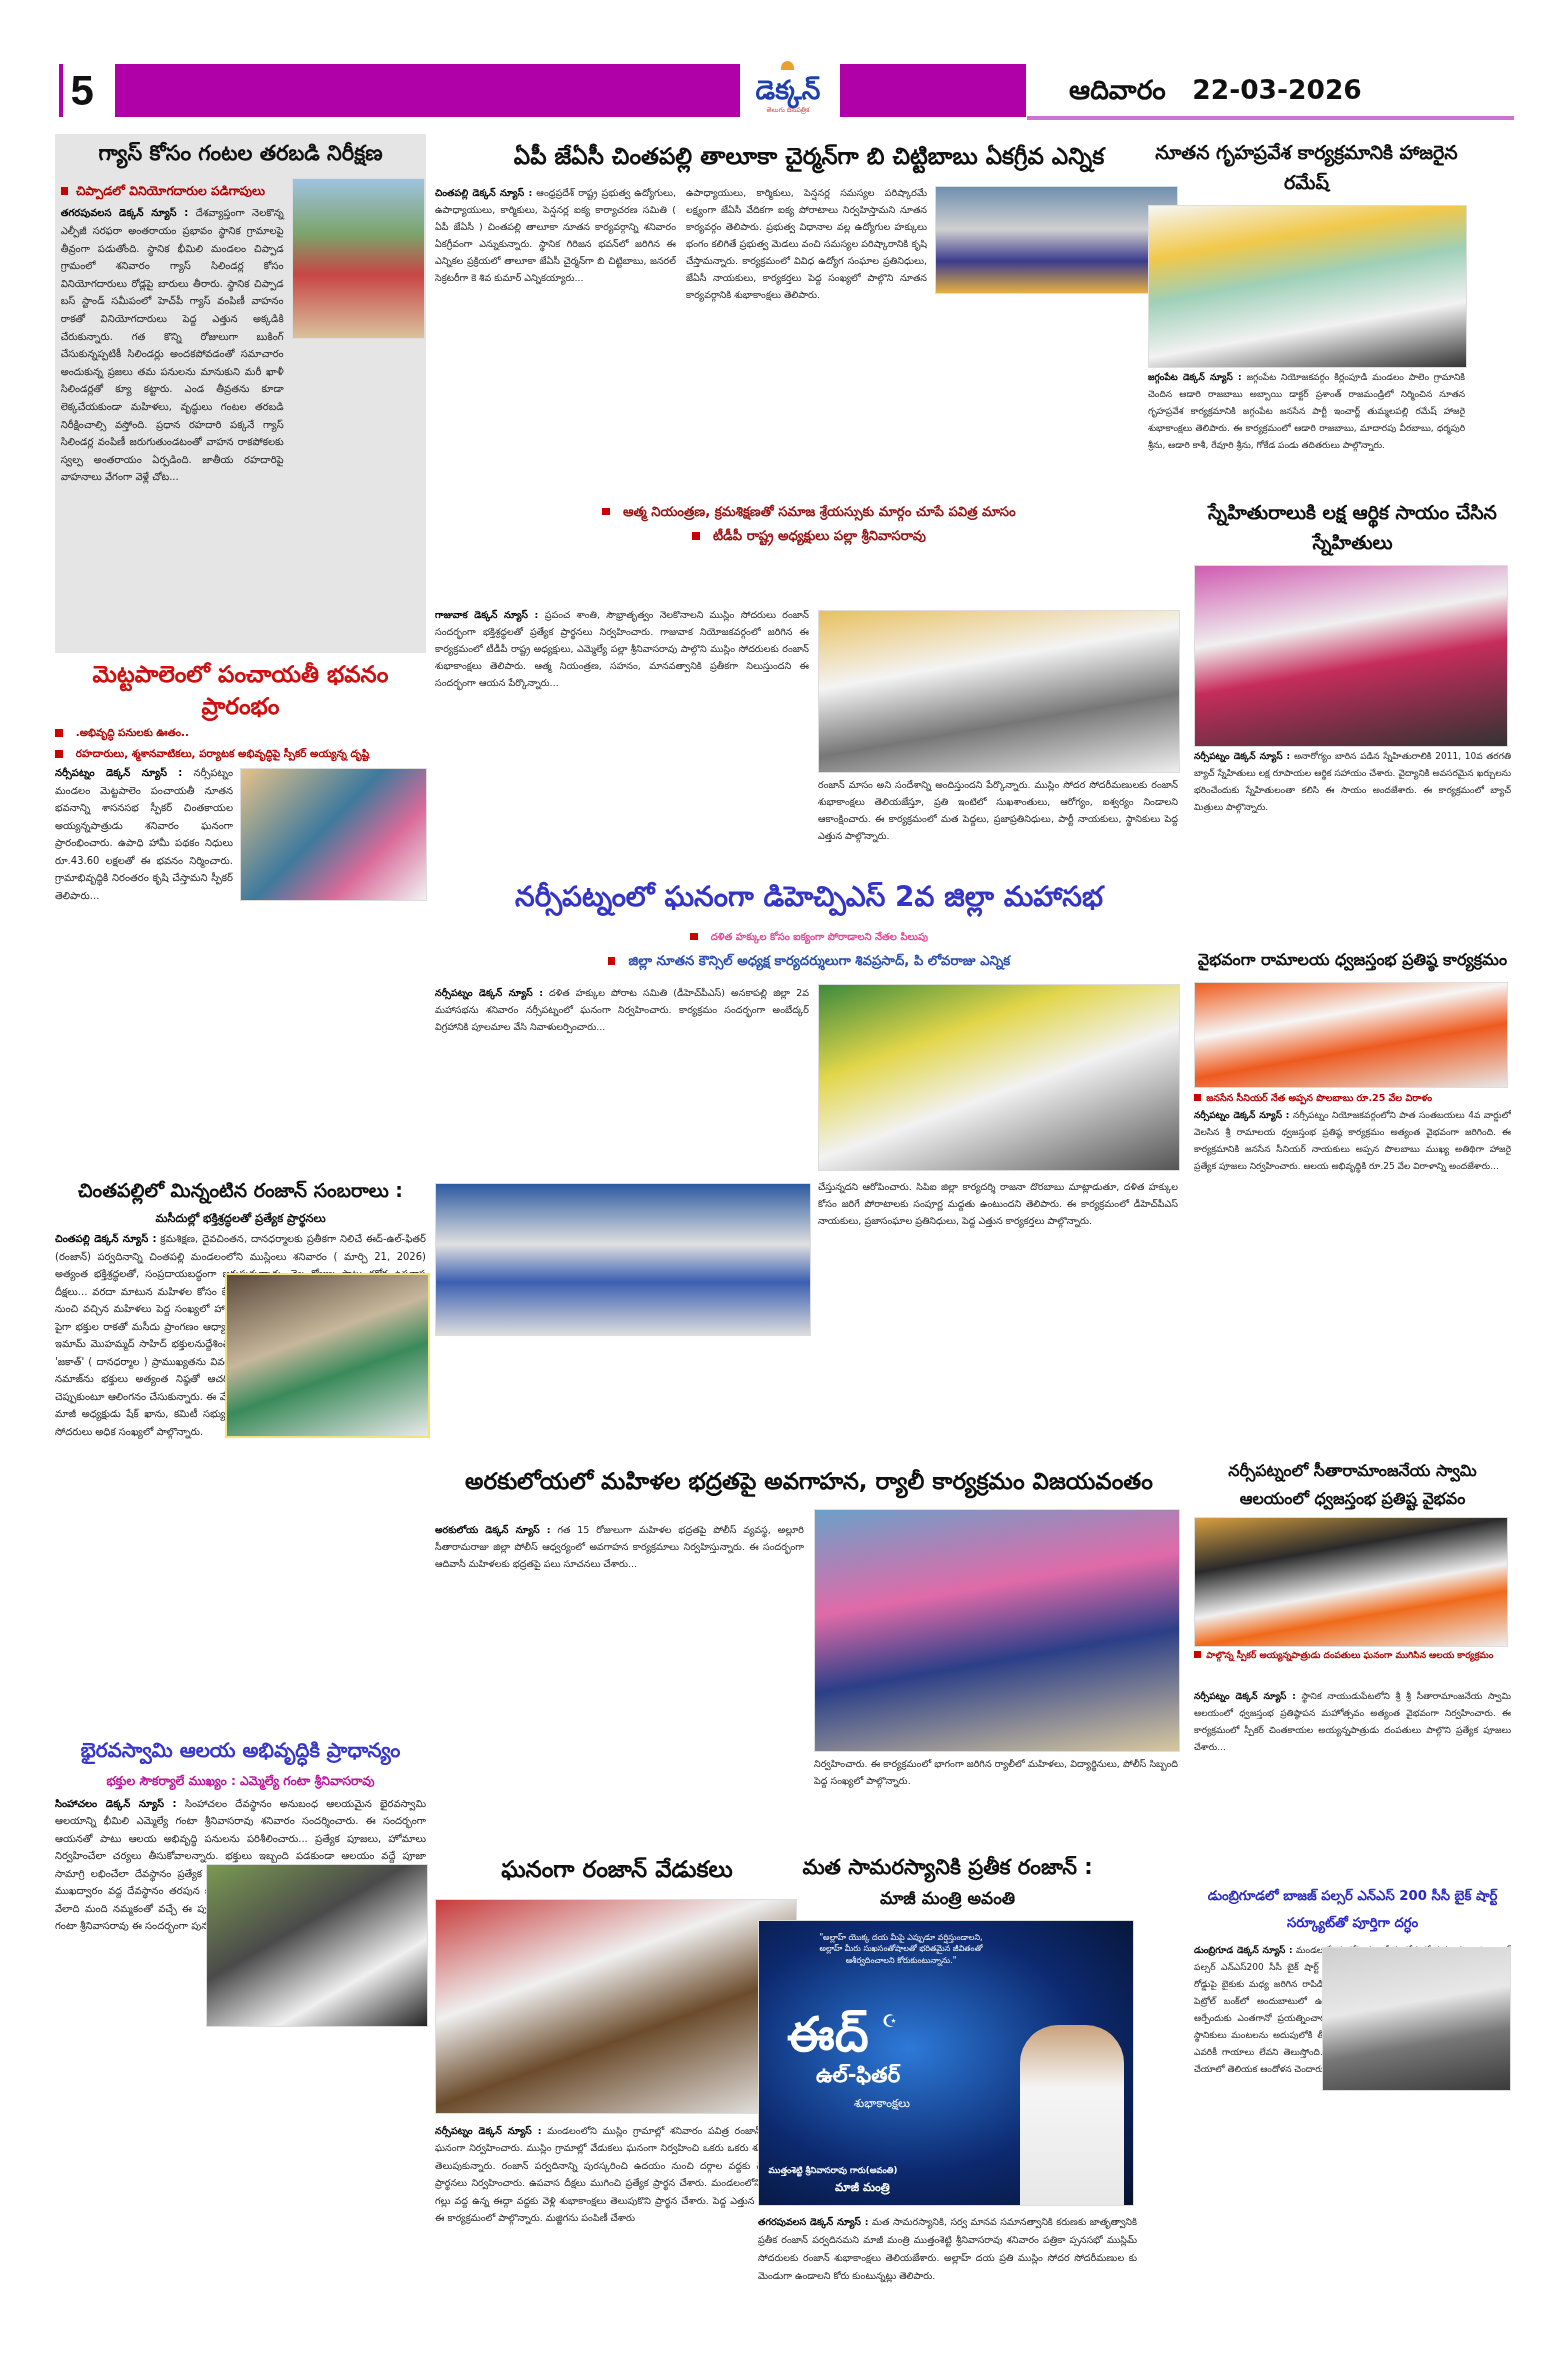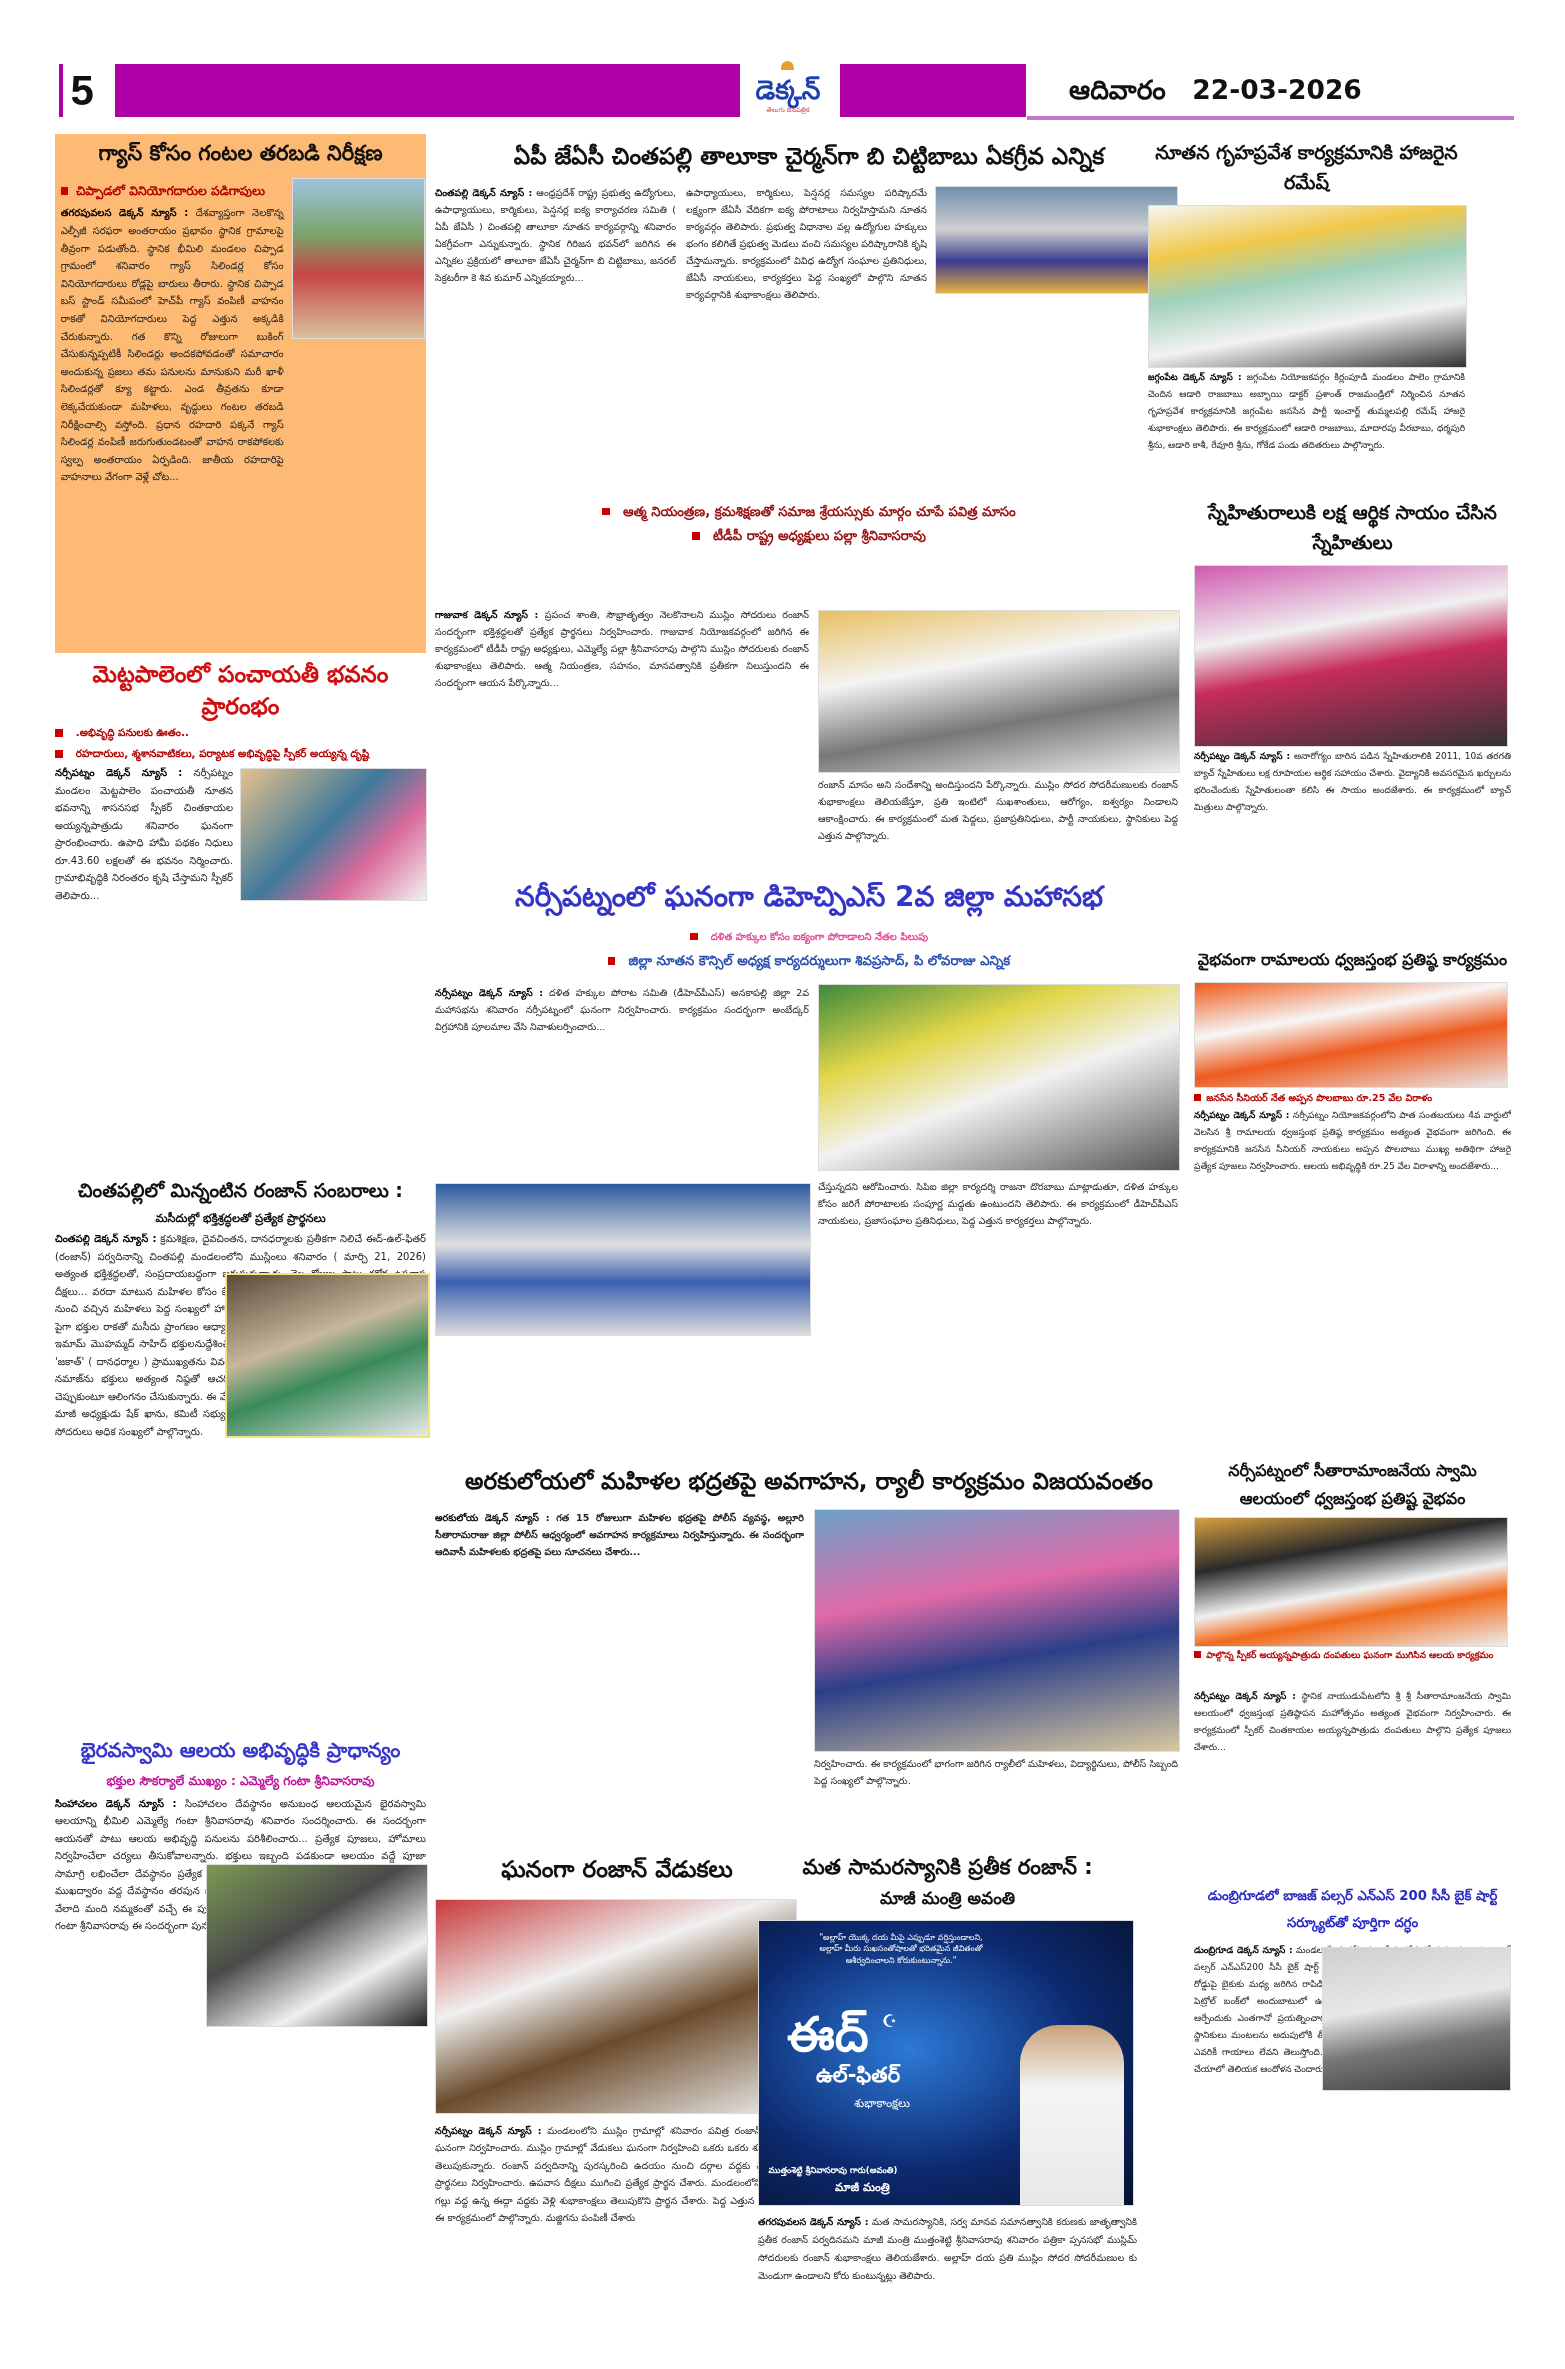--- a/index.html
+++ b/index.html
@@ -13,21 +13,21 @@
   .logo { left:743px; top:57px; width:90px; height:66px; text-align:center; }
   .logo .name { font:bold 26.5px/32px "DejaVu Sans", sans-serif; color:#1d3fb0; margin-top:17px; }
   .logo .tag { font-size:6.6px; color:#c44; }
   .logo .sun { width:13.2px; height:9.5px; background:#e8a030; border-radius:6.6px 6.6px 0 0; margin:0 auto; position:absolute; left:38px; top:3.8px; }
   .dateline { left:1069px; top:71px; font:bold 26.5px/38px "DejaVu Sans", sans-serif; }
   .dateline span + span { margin-left:26.5px; }
   .rule-purple { left:1027px; top:116px; width:487px; height:3.8px; background:#c875d0; }
   
   .colbox { font-size:10.4px; line-height:18px; color:#222; text-align:justify; overflow:hidden; }
   .colbox b { color:#000; }
-  .yellowbg { background:#fdba74; }
+  .yellowbg { background:#e5e5e5; }
   .hl { font-weight:bold; text-align:center; white-space:nowrap; overflow:hidden; }
   .sub { font-weight:bold; font-size:15px; line-height:23px; }
   .sub .sq { display:inline-block; width:7.6px; height:7.6px; background:#c00; margin-right:13.2px; vertical-align:middle; }
   .photo { border:0.9px solid #ddd; overflow:hidden; }
   .caption-red { color:#b30000; font-weight:bold; font-size:11.4px; }
   .para { margin:0; }
 </style>
 </head>
 <body>
 
@@ -117,21 +117,21 @@
   </div>
   <div class="photo abs" style="left:383px;top:109px;width:360px;height:185px;background:linear-gradient(160deg,#3d8a3d,#e2d64a 30%,#f2f2f2 55%,#555);"></div>
   <div class="photo abs" style="left:0;top:308px;width:374px;height:151px;background:linear-gradient(180deg,#2c5aa0,#e0e0e0 40%,#3b5fb0 65%,#ddd);"></div>
   <div class="colbox abs" style="left:383px;top:303px;width:360px;height:265px;font-size:9.5px;line-height:17px;">
     <p class="para">చేస్తున్నదని ఆరోపించారు. సిపిఐ జిల్లా కార్యదర్శి రాజనా దొరబాబు మాట్లాడుతూ, దళిత హక్కుల కోసం జరిగే పోరాటాలకు సంపూర్ణ మద్దతు ఉంటుందని తెలిపారు. ఈ కార్యక్రమంలో డీహెచ్‌పీఎస్ నాయకులు, ప్రజాసంఘాల ప్రతినిధులు, పెద్ద ఎత్తున కార్యకర్తలు పాల్గొన్నారు.</p>
   </div>
 </div>
 
 <div class="abs" style="left:435px;top:1462px;width:748px;height:379px;">
   <div class="hl" style="font-size:23px;line-height:38px;">అరకులోయలో మహిళల భద్రతపై అవగాహన, ర్యాలీ కార్యక్రమం విజయవంతం</div>
-  <div class="colbox abs" style="left:0;top:47px;width:369px;height:326px;font-size:9.5px;line-height:17px;font-weight:bold;">
+  <div class="colbox abs" style="left:0;top:59px;width:369px;height:326px;font-size:9.5px;line-height:17px;">
     <p class="para"><b>అరకులోయ డెక్కన్ న్యూస్ :</b> <span>గత 15 రోజులుగా మహిళల భద్రతపై పోలీస్ వ్యవస్థ, అల్లూరి సీతారామరాజు జిల్లా పోలీస్ ఆధ్వర్యంలో అవగాహన కార్యక్రమాలు నిర్వహిస్తున్నారు. ఈ సందర్భంగా ఆదివాసీ మహిళలకు భద్రతపై పలు సూచనలు చేశారు...</span></p>
   </div>
   <div class="photo abs" style="left:379px;top:47px;width:364px;height:241px;background:linear-gradient(170deg,#6aa0c8,#e06aa8 35%,#2b3f88 60%,#d8c8a0);"></div>
   <div class="colbox abs" style="left:379px;top:293px;width:364px;height:80px;font-size:9.5px;line-height:17px;">
     <p class="para">నిర్వహించారు. ఈ కార్యక్రమంలో భాగంగా జరిగిన ర్యాలీలో మహిళలు, విద్యార్థినులు, పోలీస్ సిబ్బంది పెద్ద సంఖ్యలో పాల్గొన్నారు.</p>
   </div>
 </div>
 
 <div class="abs" style="left:435px;top:1850px;width:364px;height:473px;">
   <div class="hl" style="font-size:23px;line-height:38px;">ఘనంగా రంజాన్ వేడుకలు</div>

